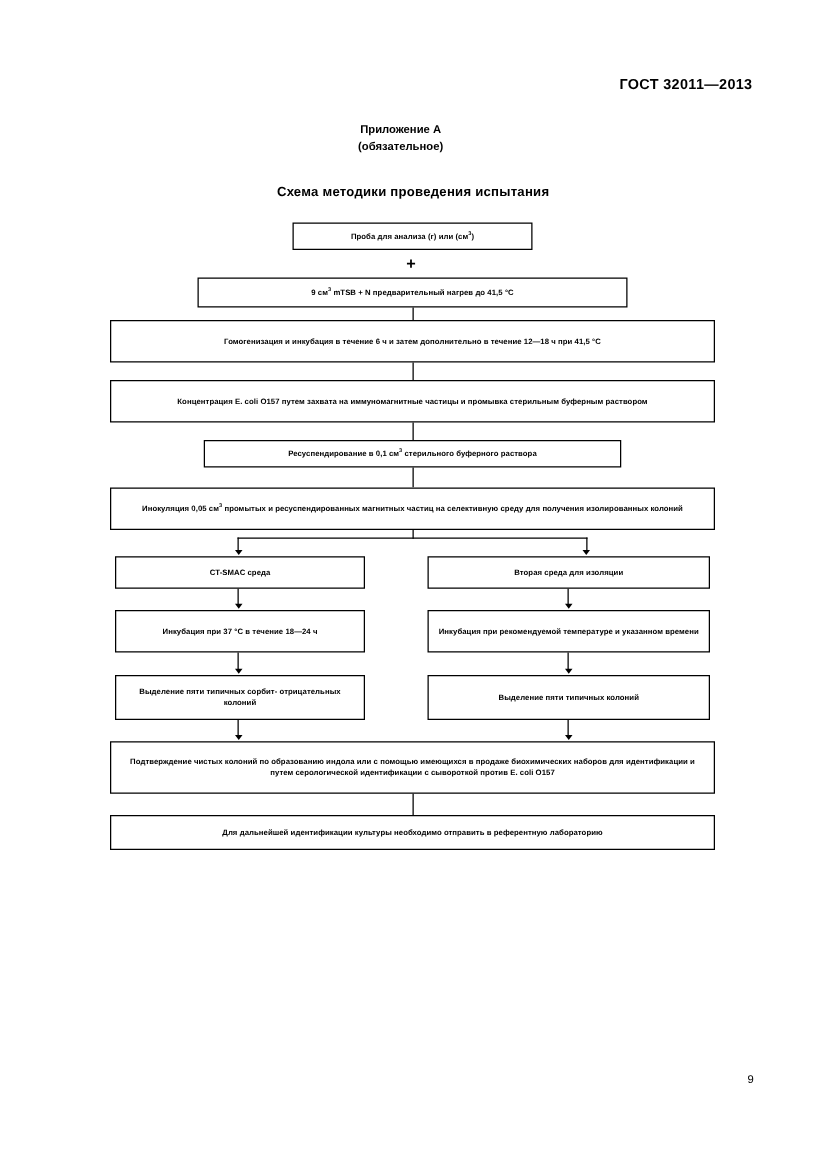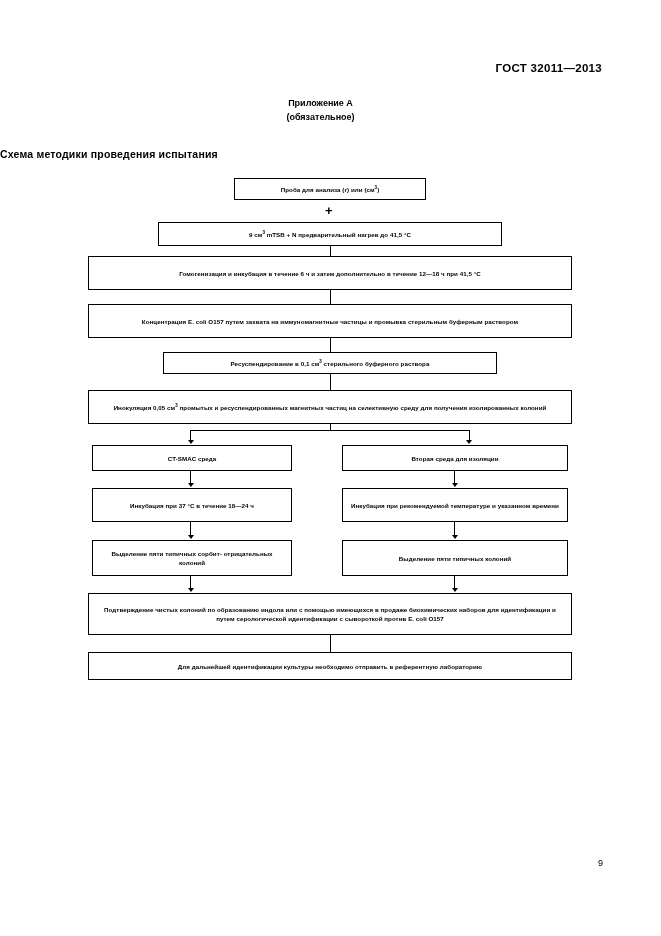--- a/index.html
+++ b/index.html
@@ -51,20 +51,21 @@
   }
   
   .annex-caption { transform: translateX(-10px); }
 
   
   .scheme-title {
     position: absolute;
     top: 148px;
     left: 0;
     width: 661px;
+    text-align: center;
     font-size: 10.5px;
     font-weight: bold;
     letter-spacing: 0.2px;
   }
 
   
   .flow {
     position: absolute;
     top: 178px;
     left: 0;

